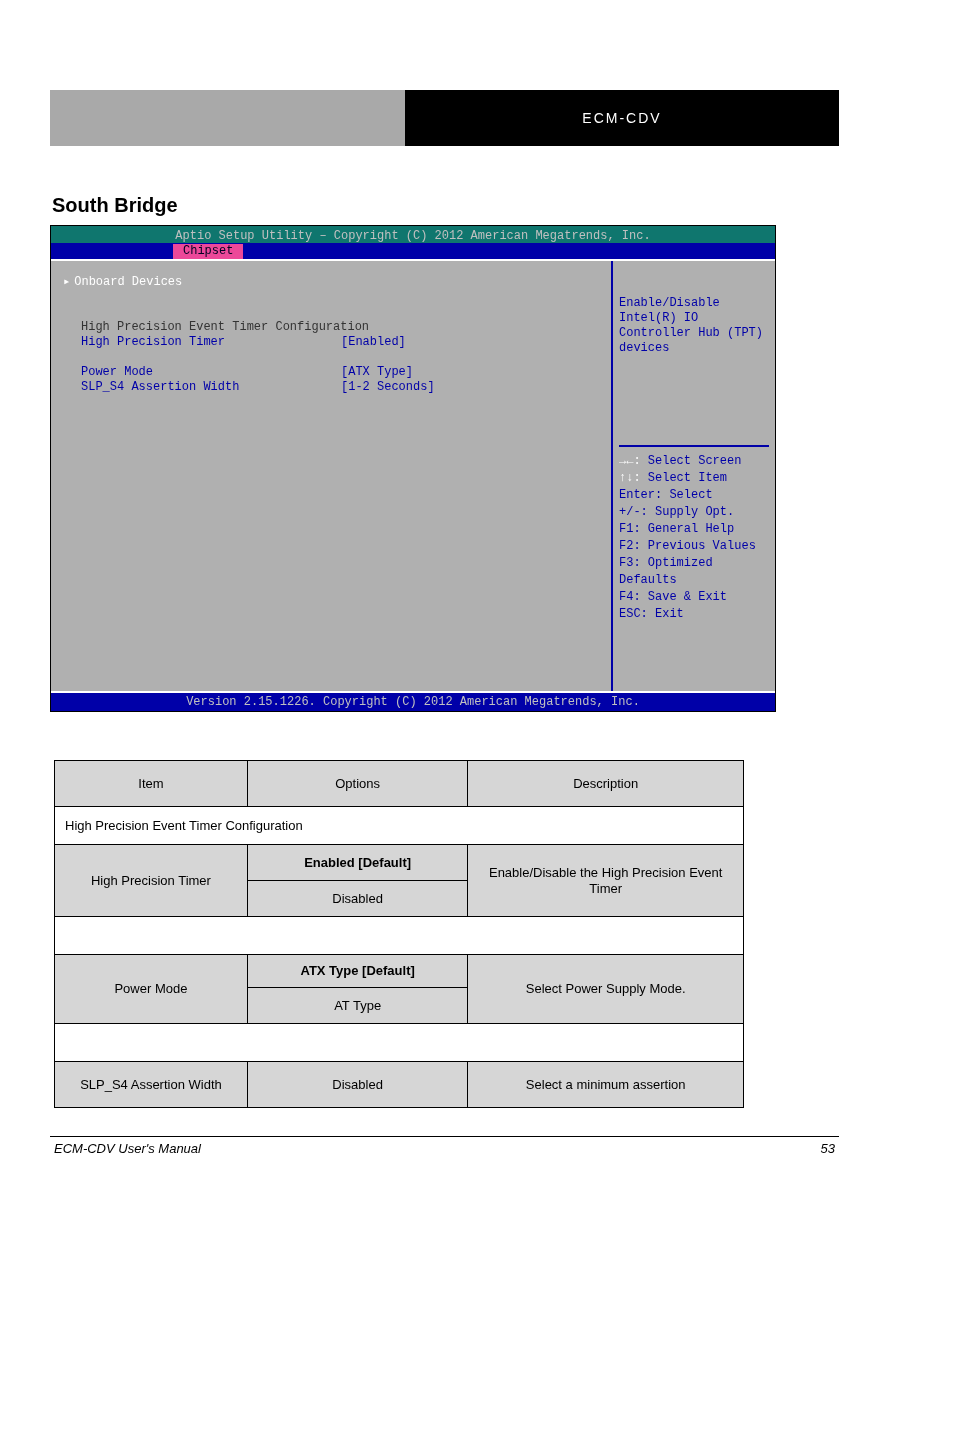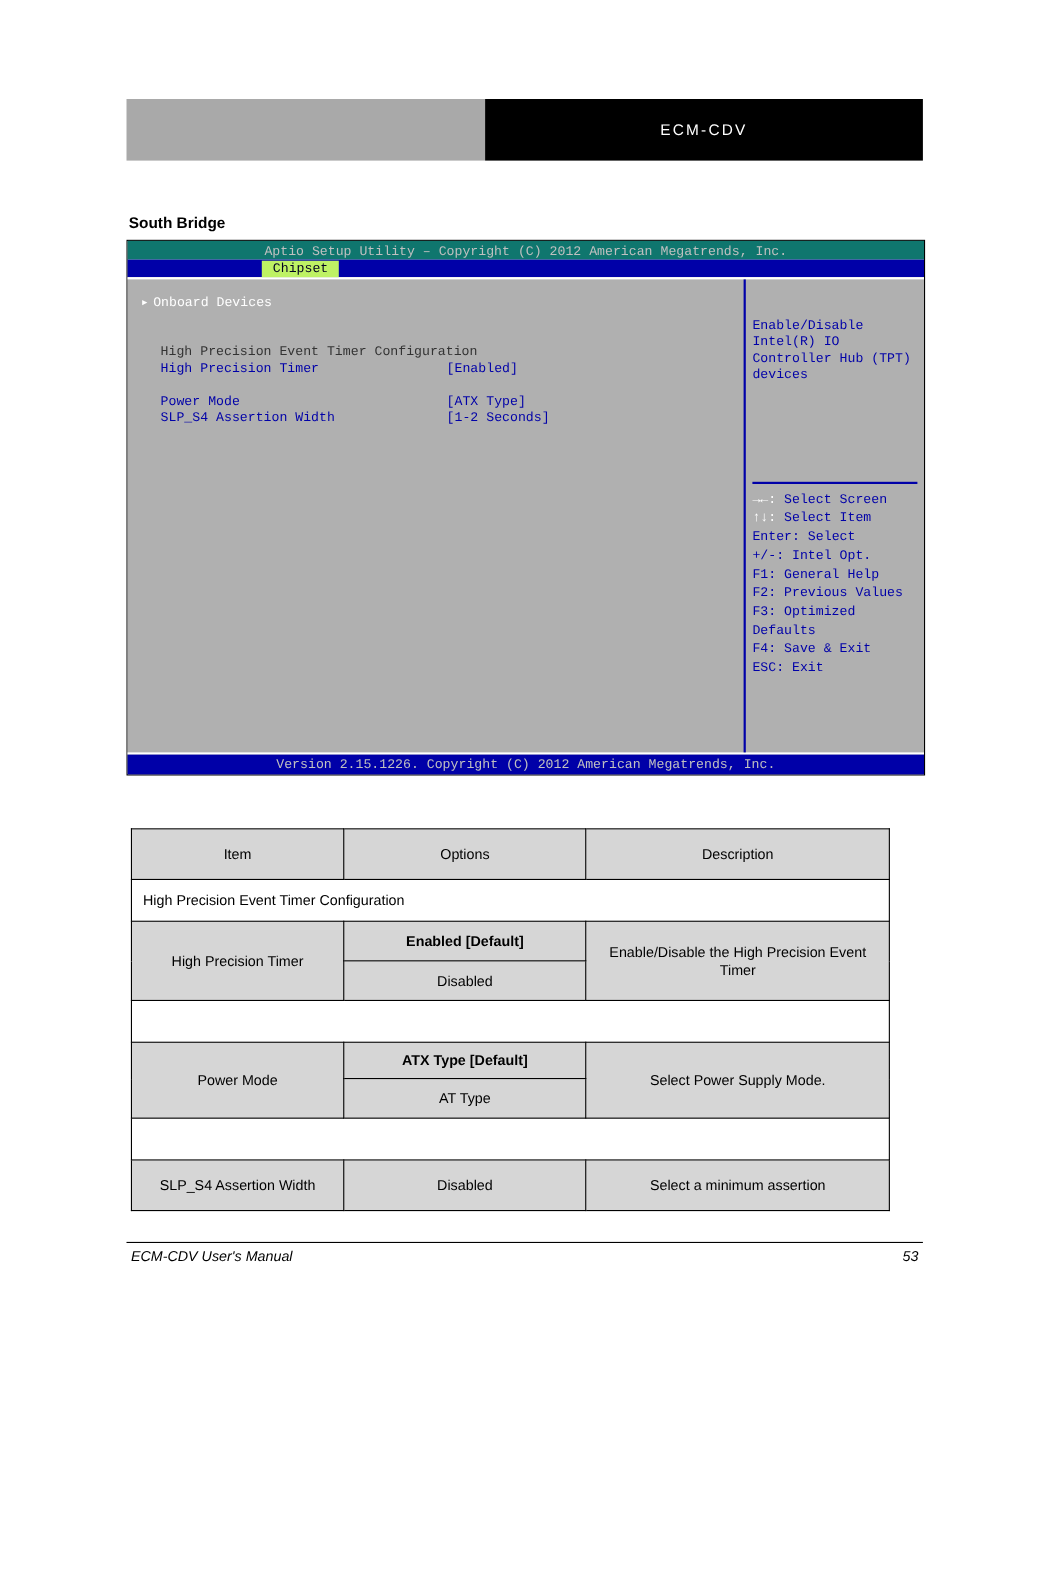--- a/index.html
+++ b/index.html
@@ -6,21 +6,21 @@
   body {
     width: 954px;
     height: 1432px;
     background: #ffffff;
     font-family: Arial, sans-serif;
     font-size: 13px;
     color: #000;
     position: relative;
   }
   .page {
-    padding: 90px 115px 0 115px;
+    padding: 90px 115px 0 50px;
   }
   .header-bar {
     display: flex;
     height: 56px;
     margin-bottom: 48px;
   }
   .header-left {
     background: #a9a9a9;
     width: 45%;
   }
@@ -30,21 +30,21 @@
     color: #fff;
     font-size: 14px;
     display: flex;
     align-items: center;
     justify-content: center;
     letter-spacing: 2px;
   }
   .section-title {
     font-weight: bold;
     margin: 0 0 8px 2px;
-    font-size: 14px;
+    font-size: 20px;
   }
   
   .bios {
     width: 726px;
     border: 1px solid #000;
     font-family: "Courier New", monospace;
     font-size: 12px;
     color: #c0c0c0;
     margin-bottom: 48px;
   }
@@ -55,21 +55,21 @@
     padding: 3px 0 0 0;
     line-height: 14px;
   }
   .bios-tab-row {
     background: #0000a8;
     padding: 1px 0 0 122px;
     line-height: 15px;
   }
   .bios-tab {
     display: inline-block;
-    background: #bef264;
+    background: #ec4899;
     color: #002;
     padding: 0 10px;
   }
   .bios-body {
     display: flex;
     height: 434px;
     background: #b0b0b0;
     border-top: 2px solid #fff;
     border-bottom: 2px solid #fff;
   }
@@ -186,21 +186,21 @@
         <div class="bios-help">
           <div>Enable/Disable Intel(R) IO</div>
           <div>Controller Hub (TPT) devices</div>
         </div>
         <div style="flex:1"></div>
         <div class="bios-side-div"></div>
         <div class="bios-keys">
           <div class="bios-key-line"><span class="sym">→←:</span><span> Select Screen</span></div>
           <div class="bios-key-line"><span class="sym">↑↓:</span><span> Select Item</span></div>
           <div class="bios-key-line"><span>Enter:</span><span> Select</span></div>
-          <div class="bios-key-line"><span>+/-:</span><span> Intel Opt.</span></div>
+          <div class="bios-key-line"><span>+/-:</span><span> Supply Opt.</span></div>
           <div class="bios-key-line"><span>F1:</span><span> General Help</span></div>
           <div class="bios-key-line"><span>F2:</span><span> Previous Values</span></div>
           <div class="bios-key-line"><span>F3:</span><span> Optimized Defaults</span></div>
           <div class="bios-key-line"><span>F4:</span><span> Save &amp; Exit</span></div>
           <div class="bios-key-line"><span>ESC:</span><span> Exit</span></div>
         </div>
         <div style="height:60px"></div>
       </div>
     </div>
     <div class="bios-bottom">Version 2.15.1226. Copyright (C) 2012 American Megatrends, Inc.</div>

